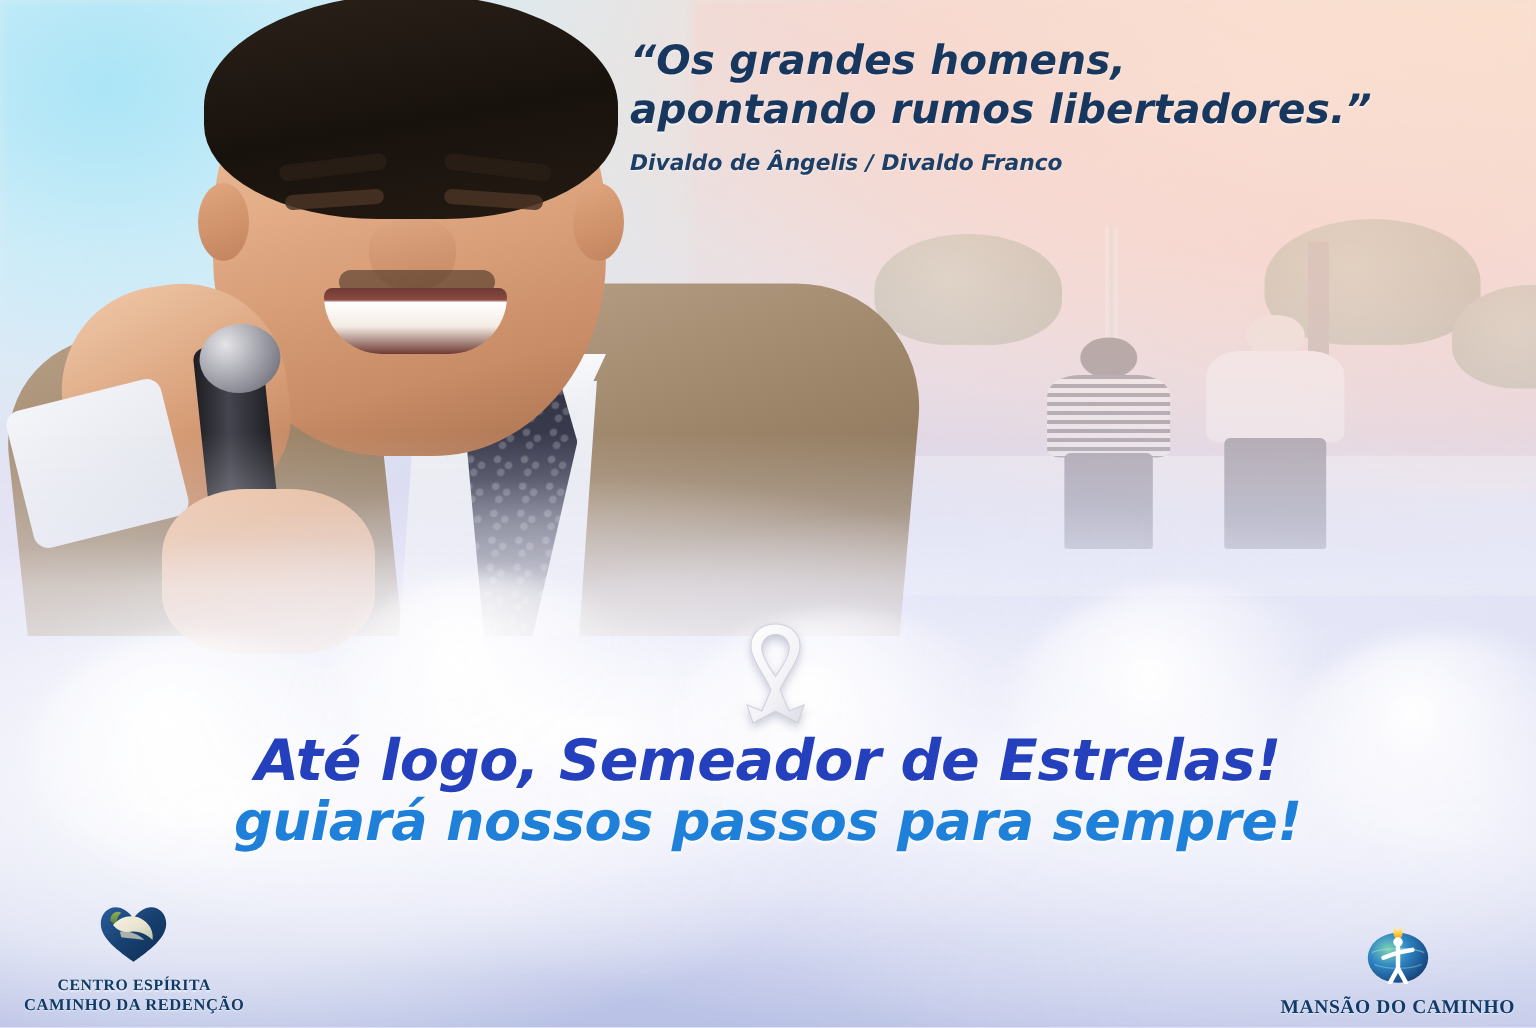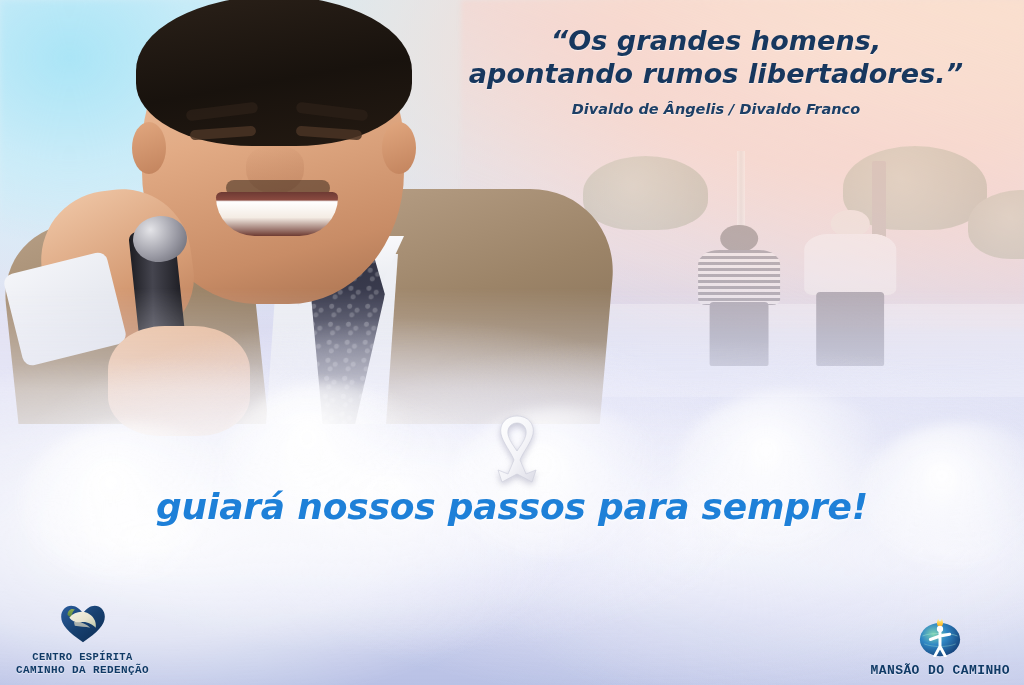--- a/index.html
+++ b/index.html
@@ -185,22 +185,22 @@
     filter:blur(.5px);
   }
   .cloud-puff{
     position:absolute; border-radius:50%;
     background:radial-gradient(circle at 40% 36%, rgba(255,255,255,.98), rgba(255,255,255,.0) 70%);
     filter:blur(6px);
   }
 
   
   .quote{
-    position:absolute; right:28px; top:24px; width:560px;
-    text-align:center;
+    position:absolute; right:44px; top:24px; width:560px;
+    text-align:left;
   }
   .quote-line{
     font-family:"DejaVu Sans", sans-serif;
     font-style:italic;
     font-weight:bold;
     font-size:27px;
     line-height:33px;
     color:#17375e;
     letter-spacing:.1px;
     white-space:nowrap;
@@ -241,21 +241,21 @@
 
   
   .logo{
     position:absolute; bottom:8px; display:flex; flex-direction:column;
     align-items:center;
   }
   .logo-left{ left:16px; }
   .logo-right{ right:14px; }
   .logo-mark{ margin-bottom:3px; }
   .logo-text{
-    font-family:Liberation Mono, monospace;
+    font-family:Liberation Serif, serif;
     font-weight:bold;
     color:#103a66;
     text-align:center;
     line-height:13px;
     letter-spacing:.4px;
     text-shadow:0 1px 1px rgba(255,255,255,.6);
   }
   .logo-text .l1{ font-size:10.5px; display:block; }
   .logo-text .l2{ font-size:11px; display:block; }
   .logo-right .logo-text .l2{ font-size:13px; }
@@ -336,20 +336,21 @@
           <stop offset="0.55" stop-color="#f4f4f8"></stop>
           <stop offset="1" stop-color="#dcdce6"></stop>
         </linearGradient>
       </defs>
       <path d="M31 4 C20 4 13 12 15 22 C17 31 25 40 28 48 L22 62 L12 58 L16 70 L31 62 L46 70 L50 58 L40 62 L34 48 C37 40 45 31 47 22 C49 12 42 4 31 4 Z
                M31 11 C37 11 41 16 40 22 C39 28 35 33 31 39 C27 33 23 28 22 22 C21 16 25 11 31 11 Z" fill="url(#rib)" stroke="#cfd0dc" stroke-width="0.7"></path>
     </svg>
   </div>
 
   <div class="headline">
+    <div class="hl hl-1">Até logo, Semeador de Estrelas!</div>
     <div class="hl hl-3">guiará nossos passos para sempre!</div>
   </div>
 
   <div class="logo logo-left">
     <div class="logo-mark">
       <svg viewBox="0 0 52 44" width="52" height="40" aria-hidden="true">
         <defs>
           <linearGradient id="hrt" x1="0" y1="0" x2="1" y2="1">
             <stop offset="0" stop-color="#2a5d9e"></stop>
             <stop offset="0.5" stop-color="#17406f"></stop>

